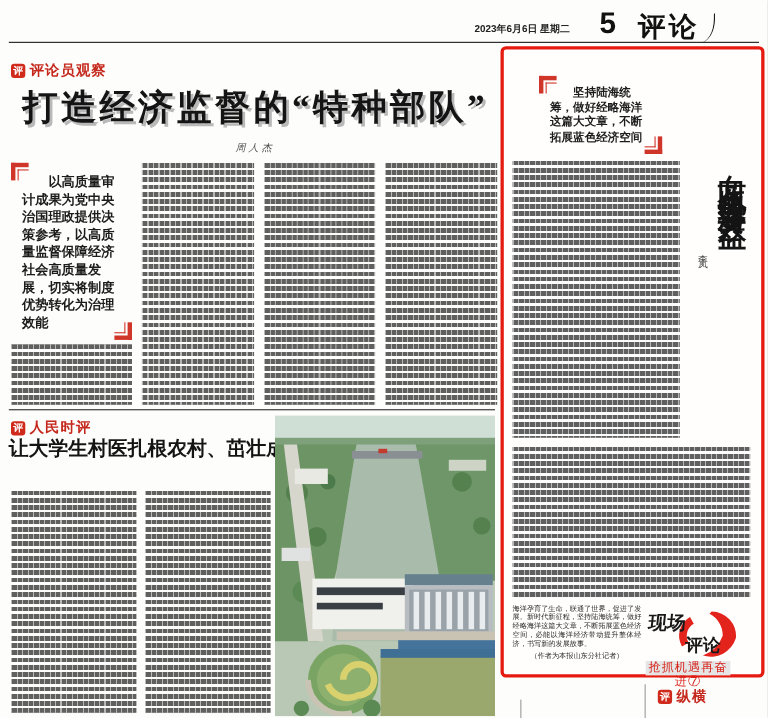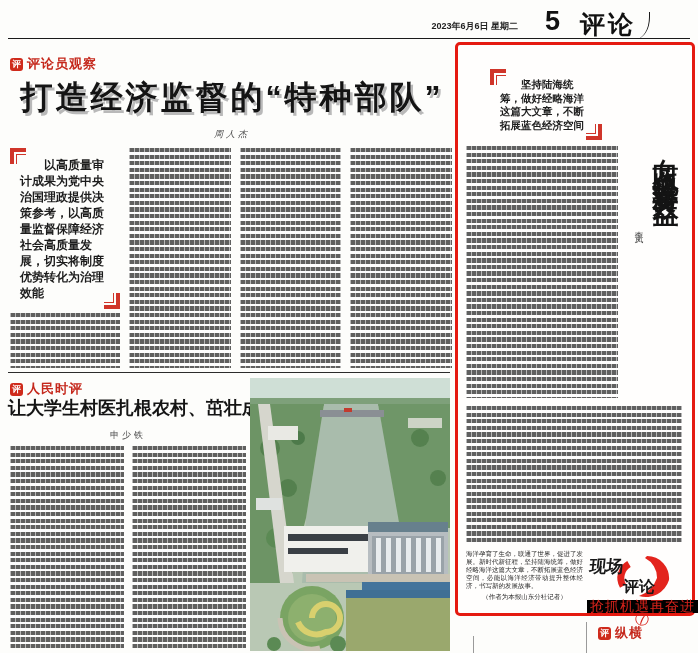--- a/index.html
+++ b/index.html
@@ -25,21 +25,21 @@
   .head-curve{ position:absolute; right:48px; top:12px; width:14px; height:27px;
     border-right:1.5px solid #1a1a1a; border-bottom-right-radius:14px 22px; }
   
   .sec{ position:absolute; display:flex; align-items:center; gap:4px; }
   .sec .sq{ width:13px; height:13px; background:#cf2a1b; border-radius:3px; color:#fff;
     font-size:9px; line-height:13px; text-align:center; font-family:"Liberation Sans", sans-serif; font-weight:bold;}
   .sec .lbl{ color:#c5281c; font-weight:900; font-size:13px; font-family:"Liberation Sans", sans-serif; letter-spacing:1px;}
   
   .headline1{ position:absolute; left:10px; top:76px; width:444px; text-align:center;
     font-size:32px; font-weight:900; color:#141414; letter-spacing:3px; white-space:nowrap;
-    font-family:Liberation Sans, sans-serif; text-shadow:2.5px 2.5px 0 #b9b9b9;}
+    font-family:Liberation Serif, serif; text-shadow:2.5px 2.5px 0 #b9b9b9;}
   .byline{ position:absolute; font-size:9px; color:#4c4c4c; font-family:"Liberation Sans", sans-serif; letter-spacing:3px;}
   .headline2{ position:absolute; left:8px; top:396px; width:240px; text-align:center;
     font-size:18px; font-weight:900; color:#141414; white-space:nowrap;
     font-family:"Liberation Sans", sans-serif;}
   
   .greek{
     background:
       repeating-linear-gradient(to right, rgba(255,255,255,.55) 0 1px, transparent 1px 5px),
       repeating-linear-gradient(to bottom, #3e3e3e 0 4.3px, #ffffff 4.3px 6.6px);
     opacity:.82;
@@ -76,21 +76,21 @@
   .rb-headcol{ flex:1; display:flex; justify-content:flex-end; gap:4px; padding-top:0px;}
   .v-byline{ writing-mode:vertical-rl; font-size:9px; color:#4c4c4c; letter-spacing:3px;
     font-family:"Liberation Sans", sans-serif; margin-top:78px; height:60px;}
   .v-headline{ writing-mode:vertical-rl; font-size:26px; font-weight:900; color:#141414;
     font-family:"Liberation Sans", sans-serif; letter-spacing:6px; height:258px; margin-top:-8px;}
   .rb-greek2{ width:216px; height:138px; margin-top:8px; }
   .rb-close{ margin-top:6px; width:218px; font-size:6.5px; line-height:8px; color:#2a2a2a; text-align:justify;}
   .rb-close .badge-wrap{ float:right; width:97px; margin:2px 0 2px 4px; }
   .rb-note{ clear:left; width:150px; margin-top:3px; font-size:6.5px; color:#2a2a2a; text-align:center;}
   
-  .badge-banner{ width:111px; height:13px; background:#000000; color:#d8231b; font-size:14px;
+  .badge-banner{ width:77px; height:13px; background:#e5e5e5; color:#d8231b; font-size:11px;
     line-height:13px; text-align:center; font-family:"Liberation Sans", sans-serif; letter-spacing:1px;}
   
 </style>
 </head>
 <body>
 
 <div id="page">
 
   <div class="m-date">
     <span>2023年6月6日</span>&nbsp;<span>星期二</span>
@@ -121,21 +121,20 @@
     <div class="obs-col greek"></div>
   </div>
 
   <div class="hrule" style="left:8px; top:372px; width:442px;"></div>
 
   <div class="sec" style="left: 10px; top: 380px; position: absolute;">
     <span class="sq">评</span>
     <span class="lbl">人民时评</span>
   </div>
   <div class="headline2">让大学生村医扎根农村、茁壮成长</div>
-  <div class="byline" style="left:8px; top:429px; width:240px; text-align:center;">申少铁</div>
   <div class="pc-cols">
     <div class="greek"></div>
     <div class="greek"></div>
   </div>
 
   <div class="photo">
     <svg width="200" height="273" viewBox="0 0 200 273" xmlns="http://www.w3.org/2000/svg">
       <rect x="0" y="0" width="200" height="273" fill="#b9c8b4"></rect>
       <rect x="0" y="0" width="200" height="24" fill="#cfdfd6"></rect>
       <rect x="0" y="20" width="200" height="8" fill="#7ea07a"></rect>

